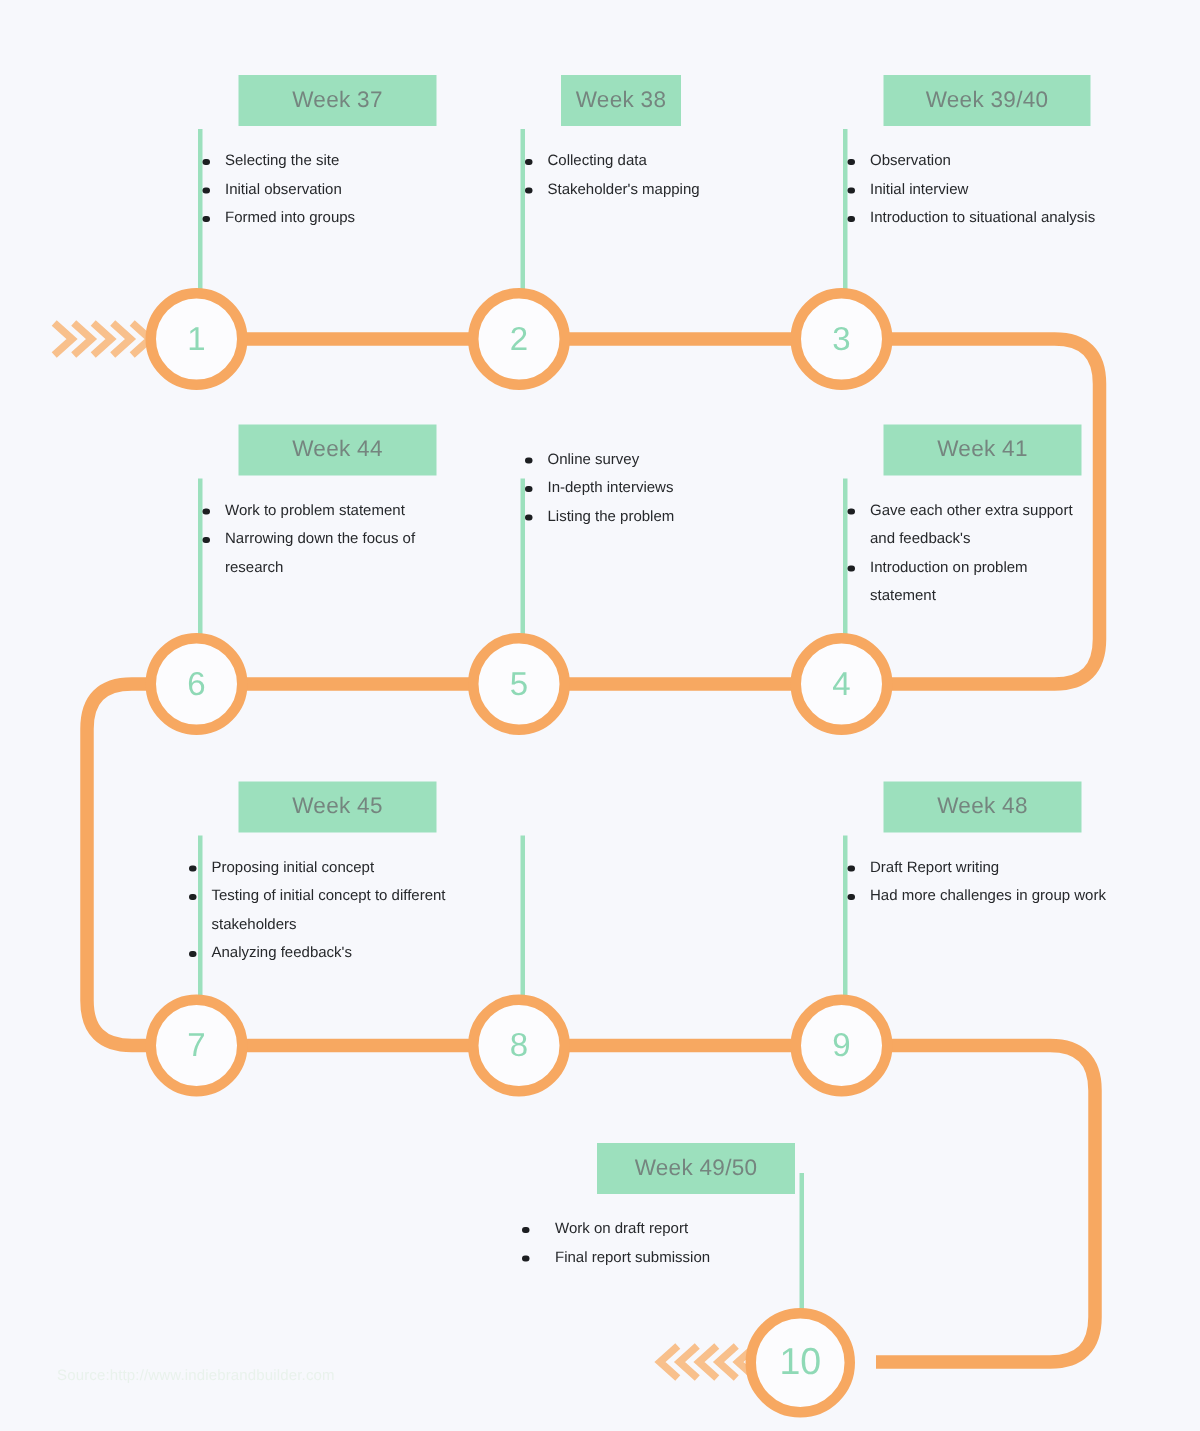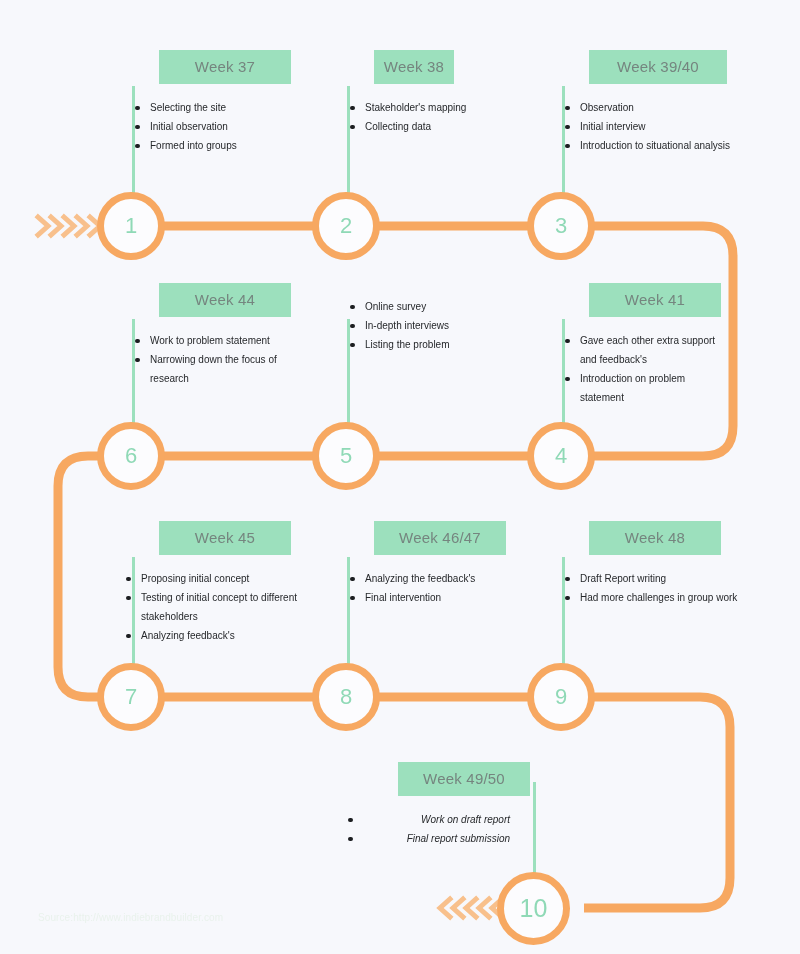--- a/index.html
+++ b/index.html
@@ -69,25 +69,23 @@
     position: absolute;
     left: 4px;
     top: 7.5px;
     width: 4.5px;
     height: 4.5px;
     border-radius: 50%;
     background: #1c1e21;
   }
   
   .card.align-right .card-body li {
-    text-align: right;
     padding-left: 0;
     padding-right: 0;
     margin-left: 22px;
-    font-style: italic;
   }
   .card.align-right .card-body li::before {
     left: -22px;
   }
 
   .stem {
     position: absolute;
     width: 3px;
     background: #9ce0bd;
     z-index: 2;
@@ -196,22 +194,22 @@
     <ul class="card-body">
       <li>Selecting the site</li>
       <li>Initial observation</li>
       <li>Formed into groups</li>
     </ul>
   </div>
 
   <div class="card" style="left:346px; top:50px; width:108px;">
     <div class="card-banner">Week 38</div>
     <ul class="card-body" style="width:210px;">
+      <li>Collecting data</li>
       <li>Stakeholder's mapping</li>
-      <li>Collecting data</li>
     </ul>
   </div>
 
   <div class="card" style="left:561px; top:50px; width:166px;">
     <div class="card-banner">Week 39/40</div>
     <ul class="card-body" style="width:190px;">
       <li>Observation</li>
       <li>Initial interview</li>
       <li>Introduction to situational analysis</li>
     </ul>
@@ -243,27 +241,20 @@
 
   <div class="card" style="left:131px; top:521px; width:160px;">
     <div class="card-banner">Week 45</div>
     <ul class="card-body" style="width:212px; margin-left:-9px;">
       <li>Proposing initial concept</li>
       <li>Testing of initial concept to different stakeholders</li>
       <li>Analyzing feedback's</li>
     </ul>
   </div>
 
-  <div class="card" style="left:346px; top:521px; width:160px;">
-    <div class="card-banner">Week 46/47</div>
-    <ul class="card-body" style="width:160px;">
-      <li>Analyzing the feedback's</li>
-      <li>Final intervention</li>
-    </ul>
-  </div>
 
   <div class="card" style="left:561px; top:521px; width:160px;">
     <div class="card-banner">Week 48</div>
     <ul class="card-body" style="width:180px;">
       <li>Draft Report writing</li>
       <li>Had more challenges in group work</li>
     </ul>
   </div>
 
   <div class="card align-right" style="left:370px; top:762px; width:160px;">

